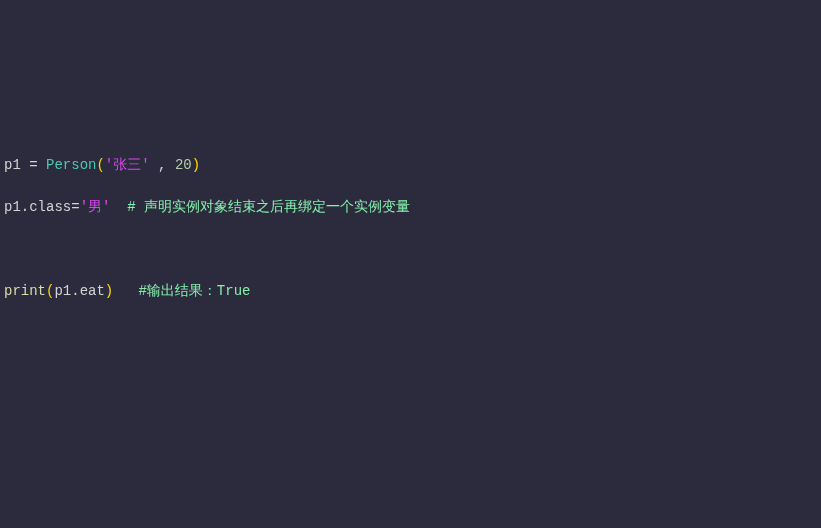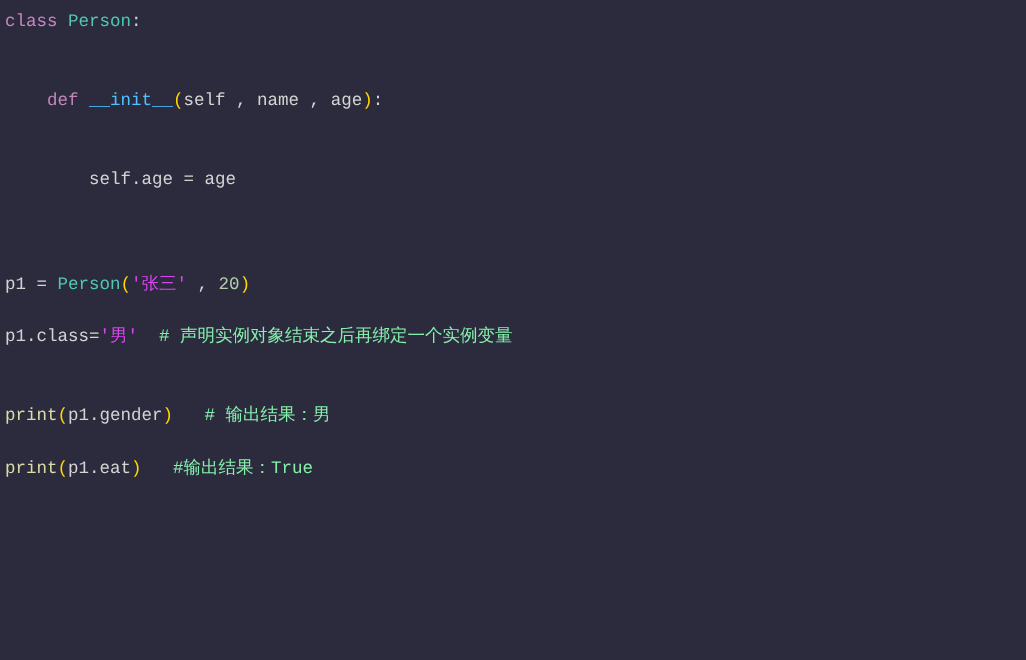--- a/index.html
+++ b/index.html
@@ -35,31 +35,27 @@
     .number { color: #b5cea8; margin-top: 19px; }
     .bool-true { color: #569cd6; }
     .comment { color: #86efac; }
     .var { color: #d4d4d4; }
     .builtin { color: #dcdcaa; }
   </style>
 </head>
 <body>
 
 <div>
-  <div class="code-line"><span class="keyword-class">class</span> <span class="class-name">Person</span><span class="punct">:</span></div>
   <div class="code-line"> </div>
   <div class="code-line"> </div>
-  <div class="code-line"><span>    </span><span class="keyword-def">def</span><span> </span><span class="magic-method">__init__</span><span class="yellow-punct">(</span><span class="param">self</span><span class="punct"> , </span><span class="param">name</span><span class="punct"> , </span><span class="param">age</span><span class="yellow-punct">)</span><span class="punct">:</span></div>
   <div class="code-line"> </div>
   <div class="code-line"> </div>
-  <div class="code-line"><span>        </span><span class="self">self</span><span class="punct">.</span><span class="var">age</span><span class="operator"> = </span><span class="var">age</span></div>
   <div class="code-line"> </div>
   <div class="code-line"> </div>
   <div class="code-line"> </div>
   <div class="code-line"><span class="var">p1</span><span class="operator"> = </span><span class="class-name">Person</span><span class="yellow-punct">(</span><span class="string">'张三'</span><span class="punct"> , </span><span class="number">20</span><span class="yellow-punct">)</span></div>
   <div class="code-line"> </div>
   <div class="code-line"><span class="var">p1.class=</span><span class="string">'男'</span><span>  </span><span class="comment"># 声明实例对象结束之后再绑定一个实例变量</span></div>
   <div class="code-line"> </div>
   <div class="code-line"> </div>
-  <div class="code-line"><span class="builtin">print</span><span class="yellow-punct">(</span><span class="var">p1.gender</span><span class="yellow-punct">)</span><span>   </span><span class="comment"># 输出结果：男</span></div>
   <div class="code-line"> </div>
   <div class="code-line"><span class="builtin">print</span><span class="yellow-punct">(</span><span class="var">p1.eat</span><span class="yellow-punct">)</span><span>   </span><span class="comment">#输出结果：True</span></div>
 </div>
 
 </body></html>

